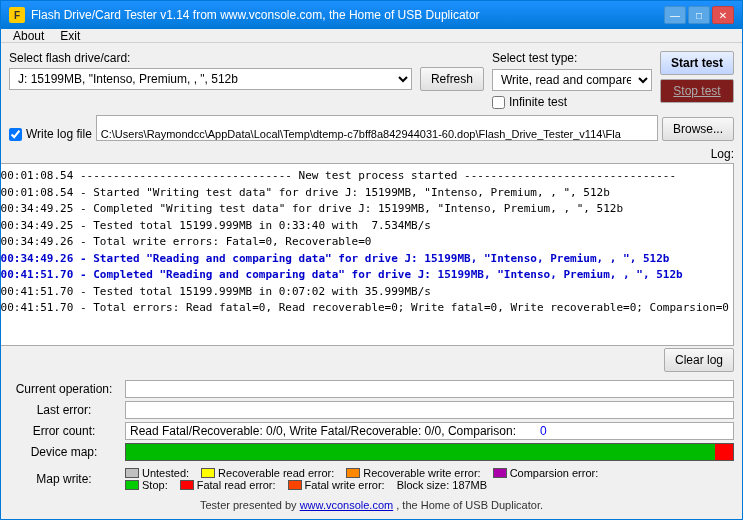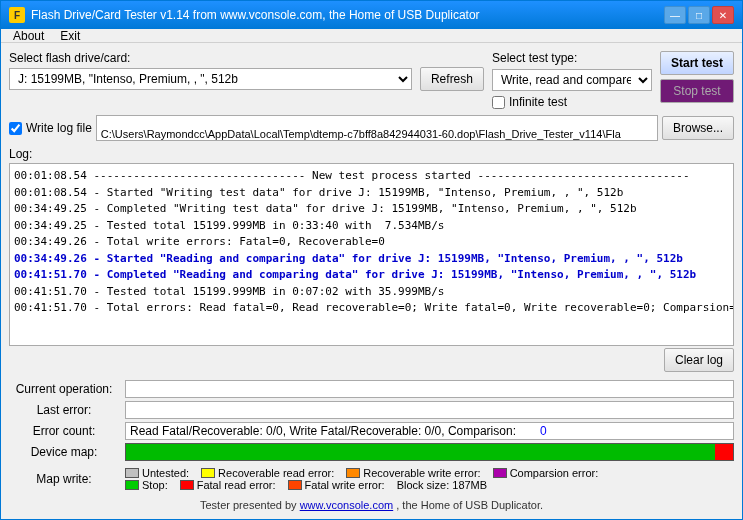--- a/index.html
+++ b/index.html
@@ -114,40 +114,41 @@
     .btn {
       height: 24px;
       padding: 0 10px;
       background: linear-gradient(to bottom, #f8f8f8, #e0e0e0);
       border: 1px solid #aaa;
       font-size: 12px;
       cursor: pointer;
       white-space: nowrap;
       border-radius: 2px;
     }
-    .btn:disabled { color: #aaa; cursor: default; background: #701a75; }
+    .btn:disabled { color: #aaa; cursor: default; background: #7f1d1d; text-decoration: underline; }
     .btn-primary {
       background: linear-gradient(to bottom, #e8f0ff, #c0d4ff);
       font-weight: bold;
     }
     .start-stop-group {
       display: flex;
       flex-direction: column;
       gap: 4px;
     }
     .checkbox-row {
       display: flex;
       align-items: center;
       gap: 4px;
     }
     .log-section {
       display: flex;
       flex-direction: column;
       flex: 1;
       min-height: 0;
+      align-items: flex-end;
     }
     .log-label {
       font-size: 12px;
       margin-bottom: 2px;
     }
     .log-area-wrapper {
       flex: 1;
       position: relative;
       border: 1px solid #aaa;
       background: #6d28d9;
@@ -253,21 +254,21 @@
       gap: 2px;
       flex: 1;
     }
     .test-section {
       display: flex;
       flex-direction: column;
       gap: 4px;
     }
     .log-file-row {
       display: flex;
-      align-items: center;
+      align-items: flex-end;
       gap: 4px;
     }
     .log-file-input {
       flex: 1;
       height: 22px;
       border: 1px solid #aaa;
       background: white;
       font-size: 11px;
       padding: 12px 4px;
       overflow: hidden;

